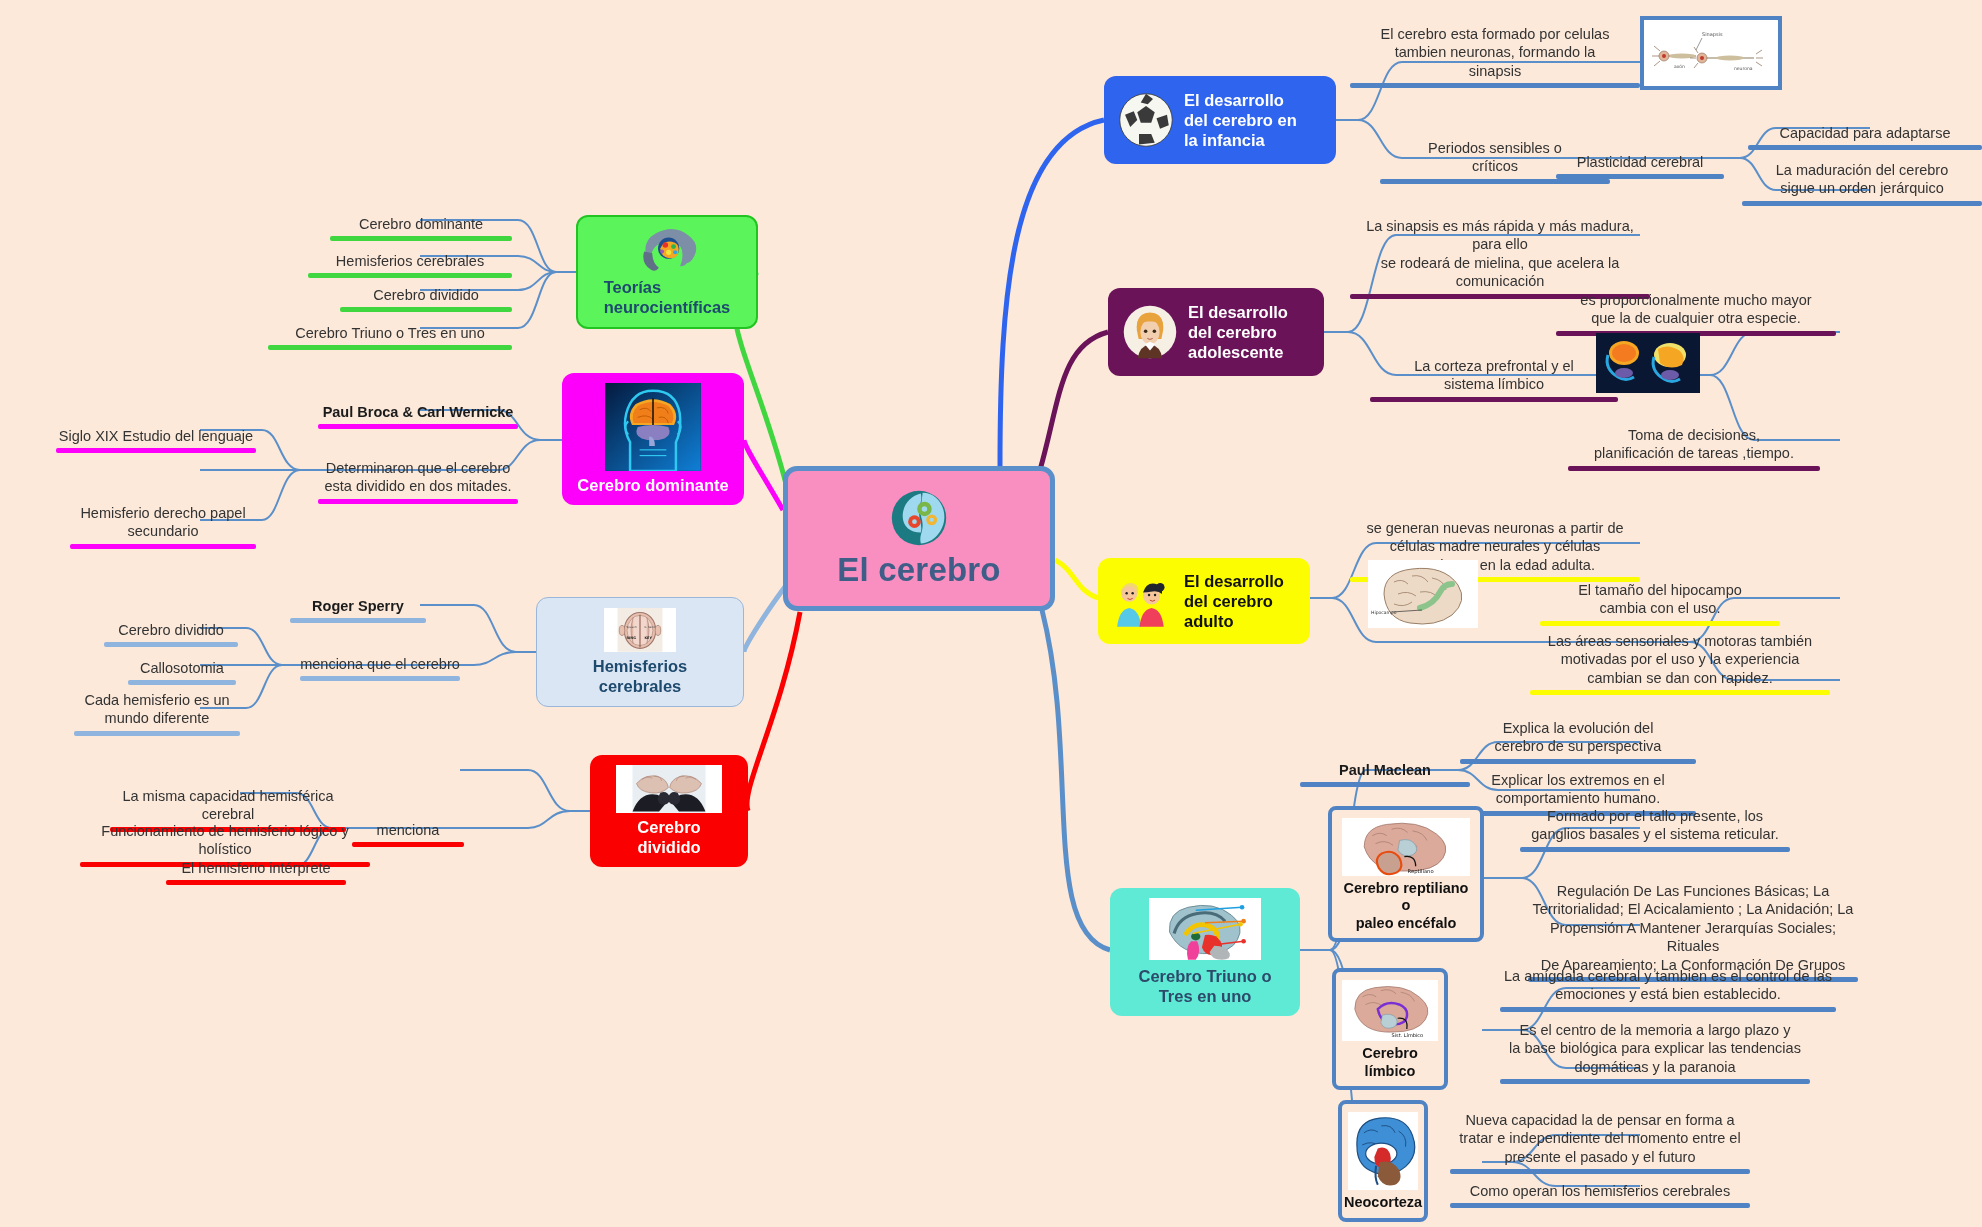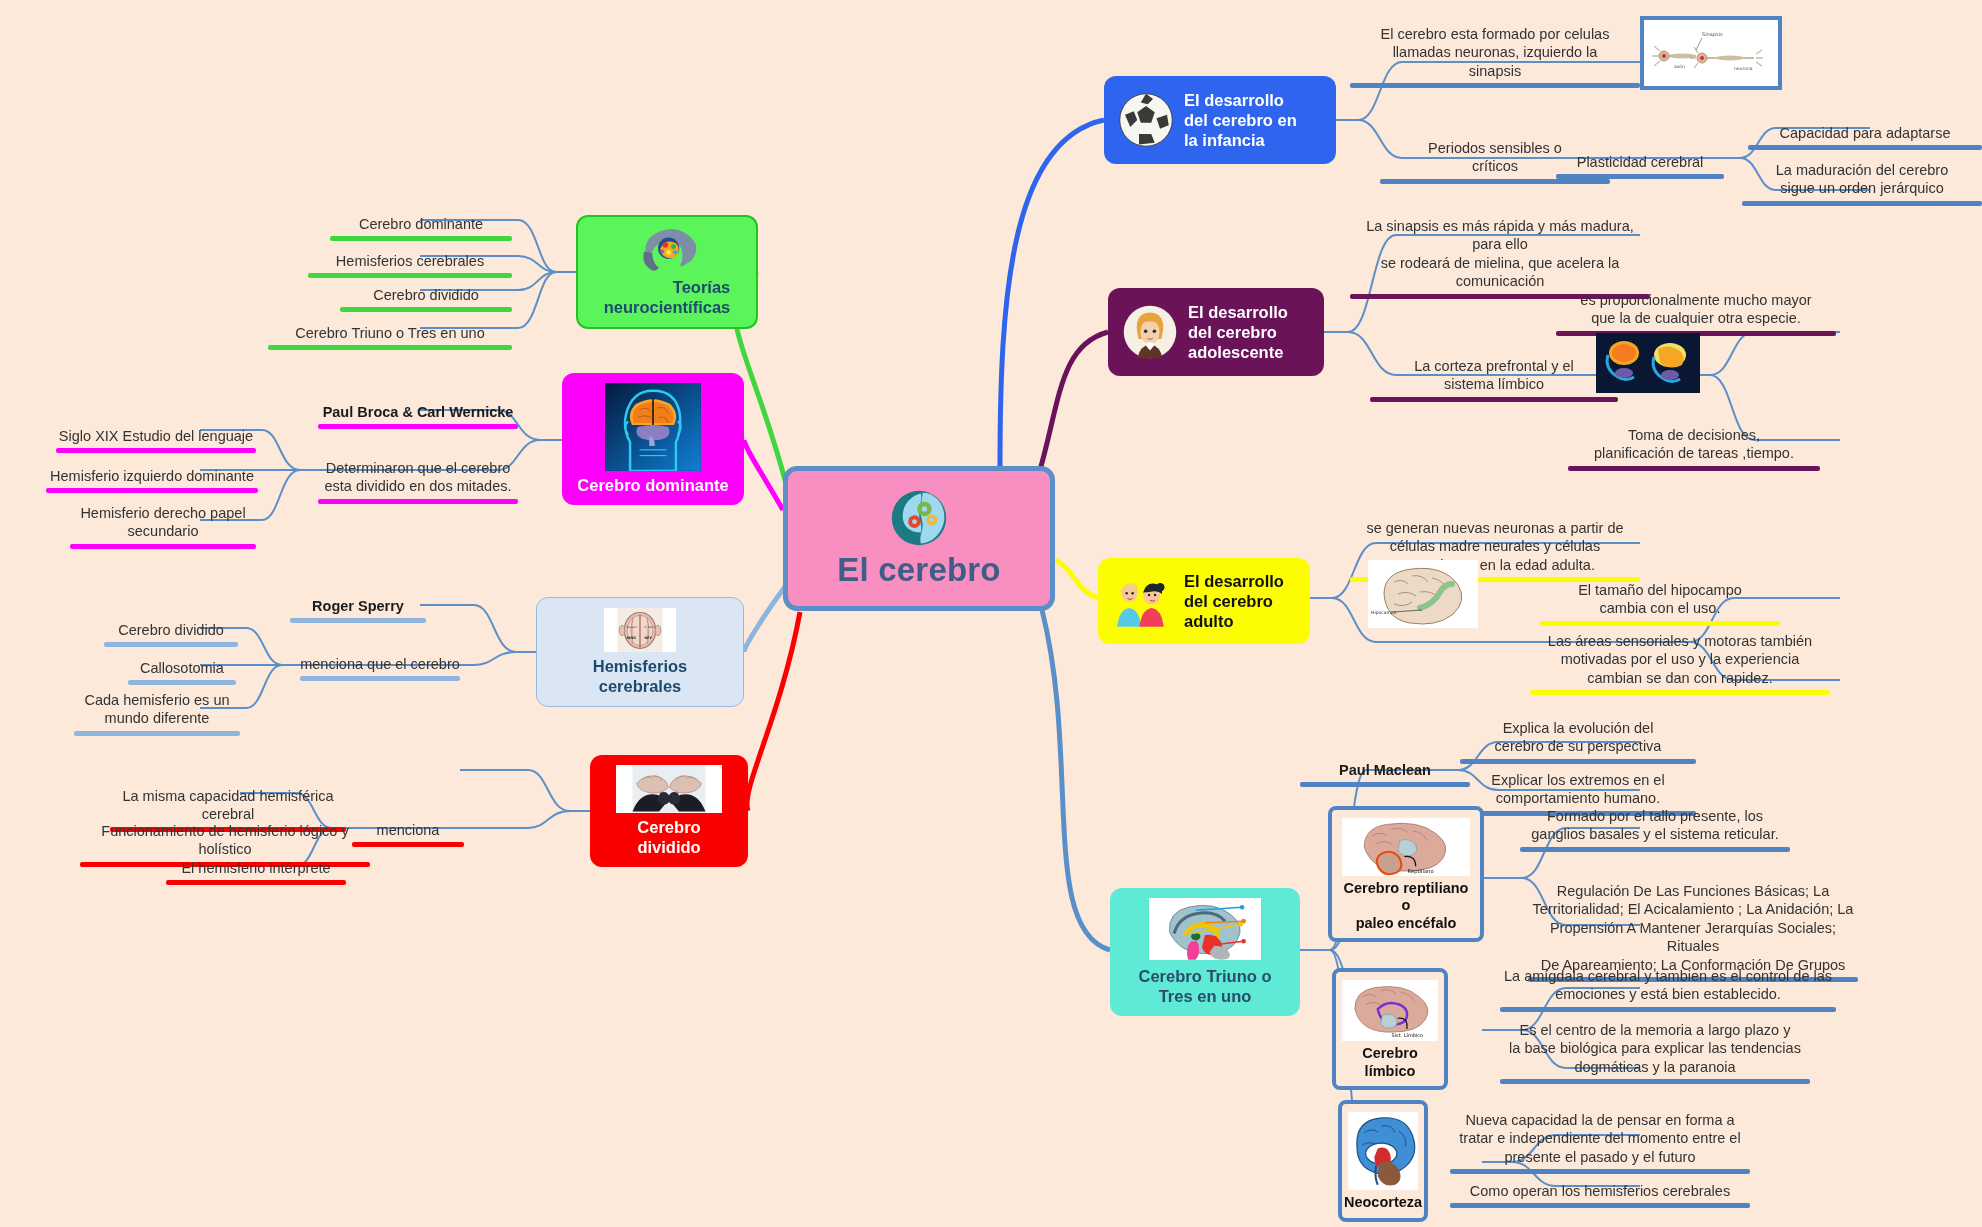--- a/index.html
+++ b/index.html
@@ -52,21 +52,21 @@
   .t-adulto { left: 1098px; top: 558px; width: 212px; height: 86px;
       background: #fdfd02; }
   .t-adulto .tlabel { color:#111; font-size: 16.5px; }
 
   .t-triuno { left: 1110px; top: 888px; width: 190px; height: 128px;
       background: #5eead4; flex-direction: column; justify-content:center; gap:6px;}
   .t-triuno .tlabel { color:#2d4a6b; font-size: 16.5px; text-align:center; }
 
   .t-teorias { left: 576px; top: 215px; width: 182px; height: 114px;
       background: #5bf55b; border: 2px solid #22c422; flex-direction: column; gap: 4px; justify-content:center;}
-  .t-teorias .tlabel { color:#1e4a6e; font-size: 16.5px; text-align:right; }
+  .t-teorias .tlabel { color:#1e4a6e; font-size: 16.5px; text-align:left; }
 
   .t-dominante { left: 562px; top: 373px; width: 182px; height: 132px;
       background: #fc00fc; flex-direction: column; gap: 4px; justify-content:center;}
   .t-dominante .tlabel { color:#fff; font-size: 16.5px; text-align:center; }
 
   .t-hemisferios { left: 536px; top: 597px; width: 208px; height: 110px;
       background: #dbe6f4; border: 1.5px solid #9ab6d8; flex-direction: column; gap: 4px; justify-content:center;}
   .t-hemisferios .tlabel { color:#1e4a6e; font-size: 16.5px; text-align:center; }
 
   .t-dividido { left: 590px; top: 755px; width: 158px; height: 112px;
@@ -223,21 +223,21 @@
       <polygon points="56,26 58,38 48,42 44,30" fill="#3a3a3a"></polygon>
       <polygon points="24,48 38,48 42,58 24,60" fill="#3a3a3a"></polygon>
     </svg>
     <span class="tlabel" style="white-space:pre-line">El desarrollo
 del cerebro en
 la infancia</span>
   </div>
 
   <div class="leaf" style="left:1350px; top:6px; width:290px;">
     <span>El cerebro esta formado por celulas
-llamadas neuronas, izquierdo la
+tambien neuronas, formando la
 sinapsis</span>
     <span class="ul" style="background:#4f83c4"></span>
   </div>
   <div class="leaf" style="left:1380px; top:120px; width:230px;">
     <span>Periodos sensibles o
 críticos</span>
     <span class="ul" style="background:#4f83c4"></span>
   </div>
   <div class="leaf" style="left:1556px; top:134px; width:168px;">
     <span>Plasticidad cerebral</span>
@@ -606,24 +606,20 @@
   </div>
   <div class="leaf" style="left:318px; top:440px; width:200px;">
     <span>Determinaron que el cerebro
 esta dividido en dos mitades.</span>
     <span class="ul" style="background:#fc00fc"></span>
   </div>
   <div class="leaf" style="left:56px; top:408px; width:200px;">
     <span>Siglo XIX  Estudio del lenguaje</span>
     <span class="ul" style="background:#fc00fc"></span>
   </div>
-  <div class="leaf" style="left:46px; top:448px; width:212px;">
-    <span>Hemisferio izquierdo dominante</span>
-    <span class="ul" style="background:#fc00fc"></span>
-  </div>
   <div class="leaf" style="left:70px; top:485px; width:186px;">
     <span>Hemisferio derecho papel
 secundario</span>
     <span class="ul" style="background:#fc00fc"></span>
   </div>
 
   <div class="topic t-hemisferios">
     <svg width="72" height="70" viewBox="0 0 80 78" style="background:#fff">
       <rect width="80" height="78" fill="#f3ece4"></rect>
       <ellipse cx="40" cy="40" rx="28" ry="32" fill="#e7c0b0" stroke="#a0766a" stroke-width="2"></ellipse>

